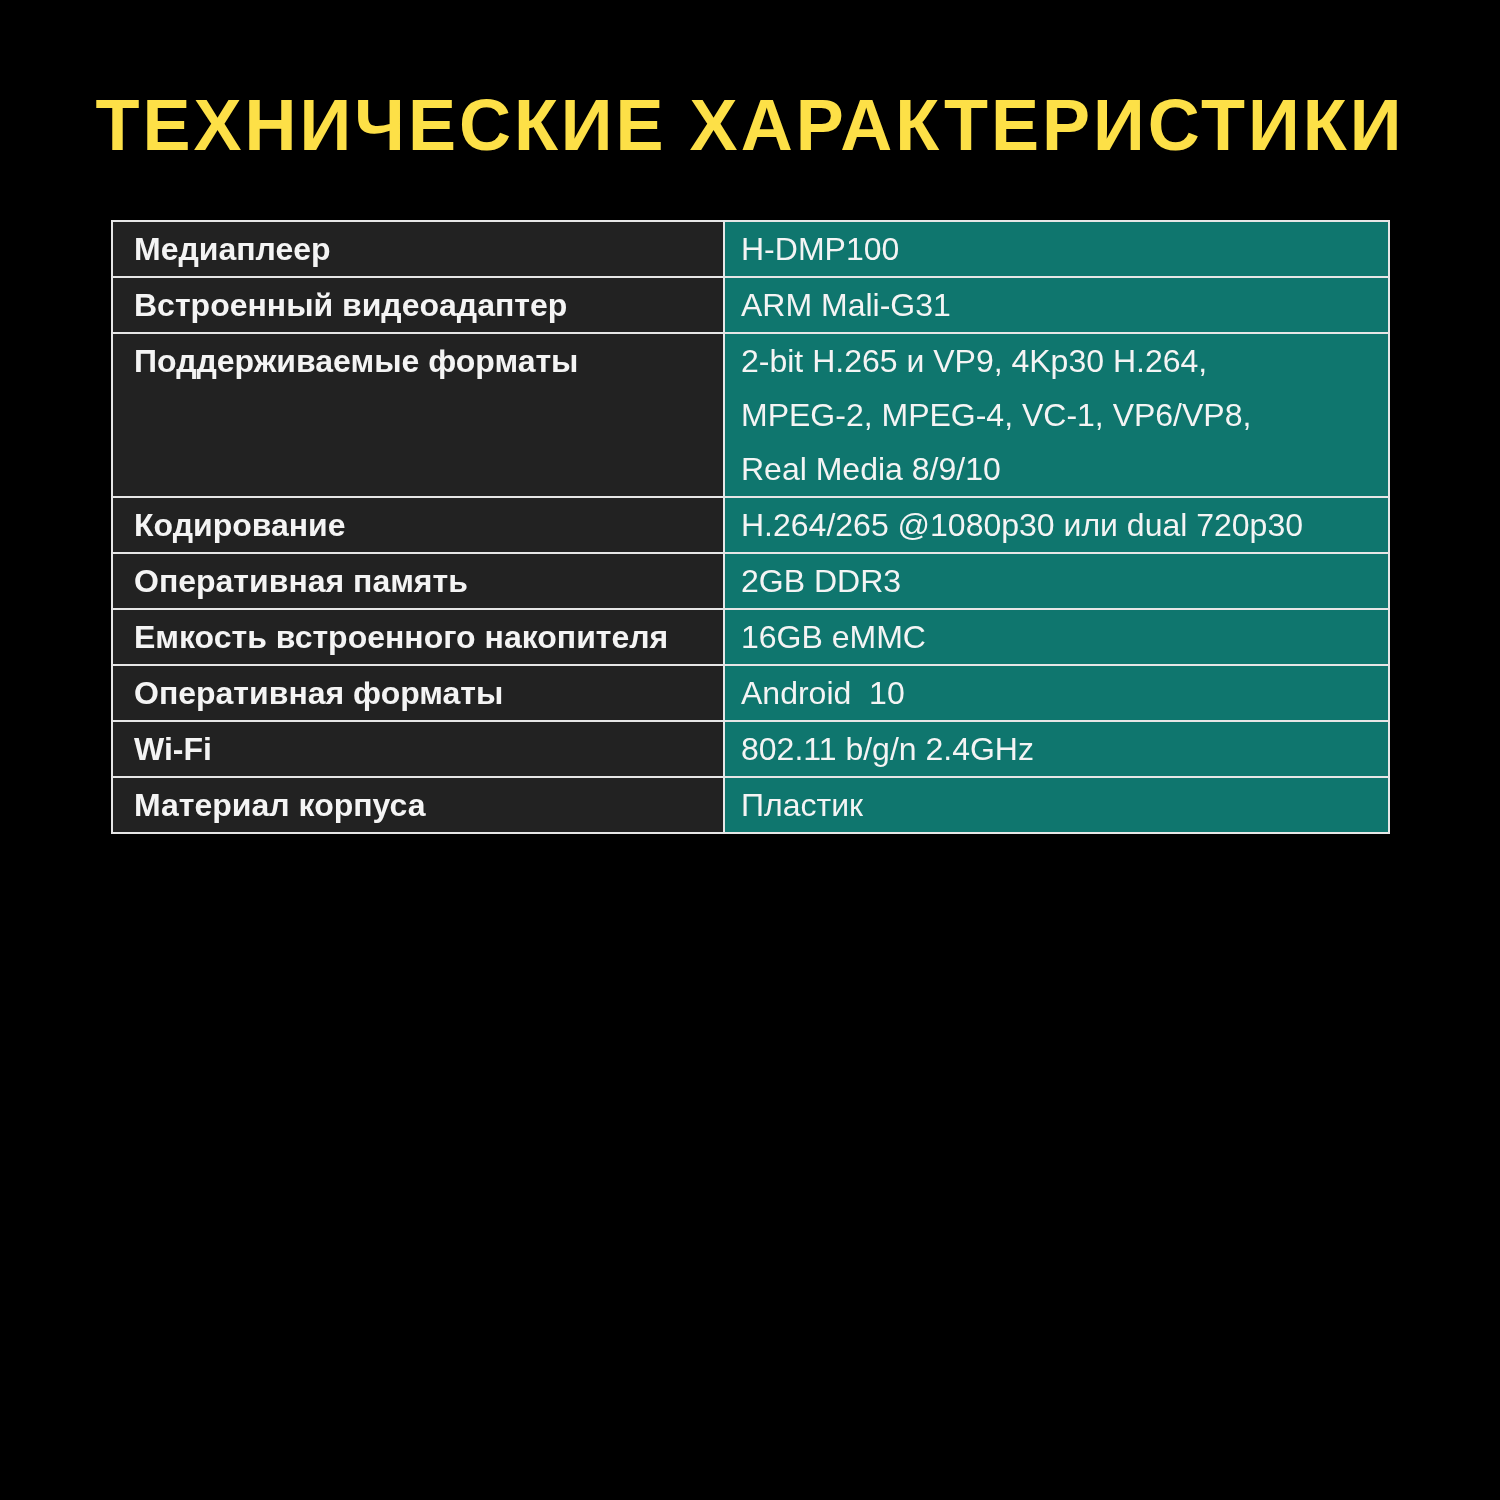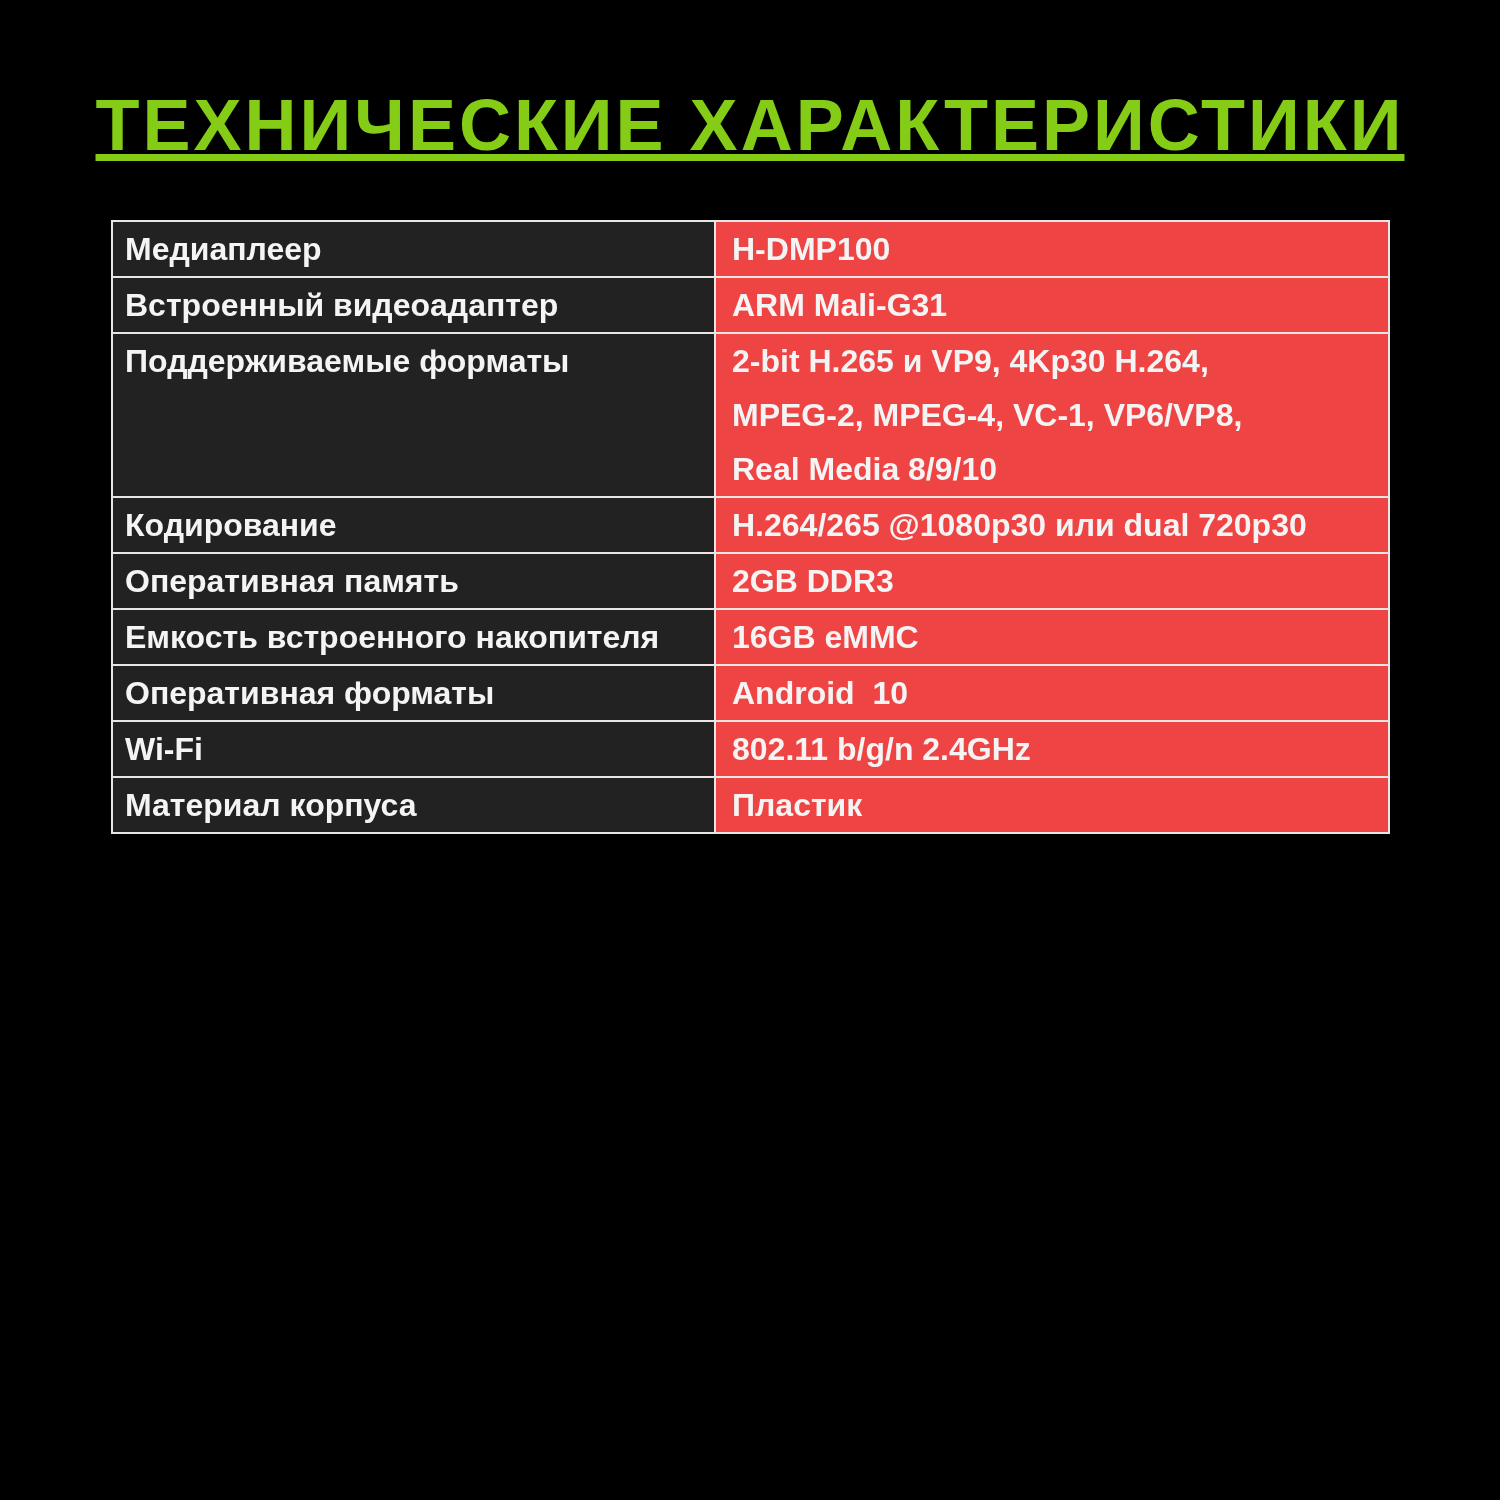--- a/index.html
+++ b/index.html
@@ -19,52 +19,51 @@
       position: absolute;
       left: 0;
       top: 80px;
       width: 1500px;
       text-align: center;
       font-family: "Liberation Sans", sans-serif;
       font-weight: bold;
       font-size: 72px;
       letter-spacing: 3px;
       line-height: 90px;
-      color: #84cc16;
+      color: #fde047;
       margin: 0;
-      text-decoration: underline;
     }
     .spec-table {
       position: absolute;
       left: 111px;
       top: 220px;
       width: 1279px;
       border-collapse: collapse;
       border: 2px solid #e6e6e6;
       table-layout: fixed;
     }
     .spec-table td {
       border: 2px solid #e6e6e6;
       vertical-align: top;
-      padding: 0 0 0 12px;
+      padding: 0 0 0 21px;
       font-size: 32px;
       line-height: 54px;
       white-space: nowrap;
       overflow: hidden;
     }
     .spec-table td.label {
       width: 589px;
       background: #222222;
       font-weight: bold;
       color: #f4f4f4;
     }
     .spec-table td.value {
-      background: #ef4444;
+      background: #0f766e;
       color: #f4f4f4;
-      font-weight: bold;
+      font-weight: normal;
       padding-left: 16px;
     }
     .value-line {
       display: block;
     }
   </style>
 </head>
 <body>
 
 <h1 class="page-title">ТЕХНИЧЕСКИЕ ХАРАКТЕРИСТИКИ</h1>

